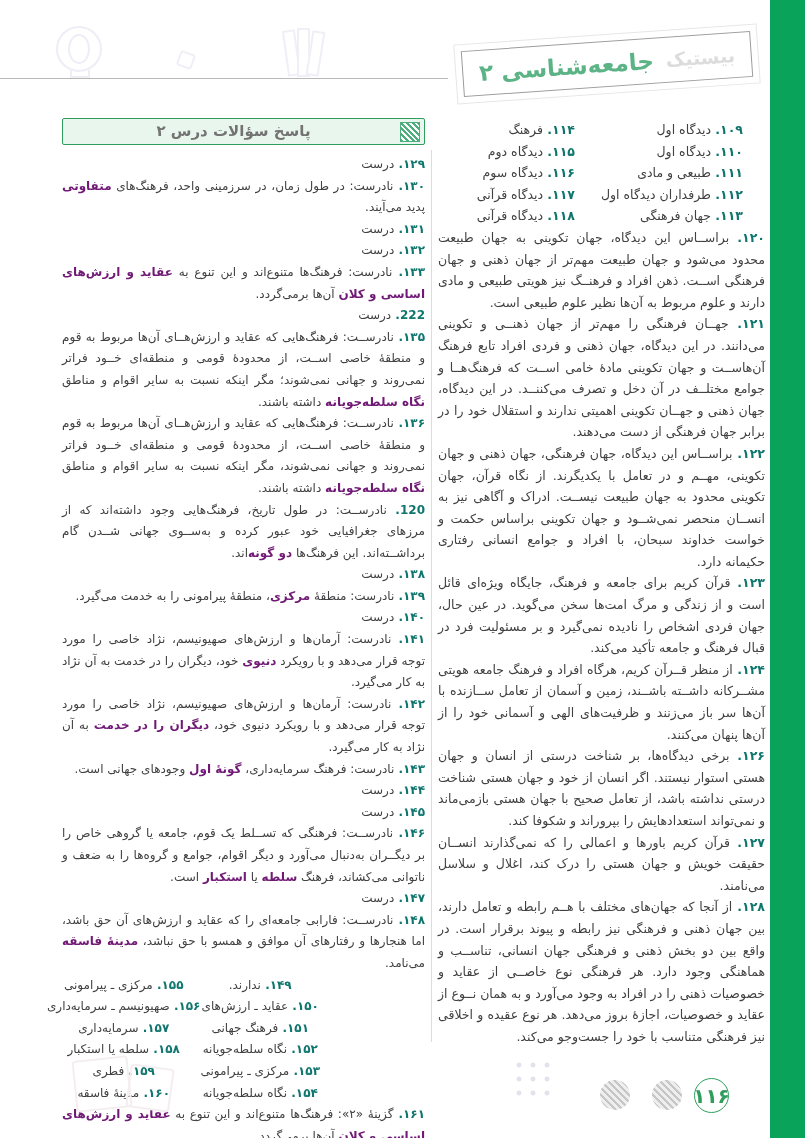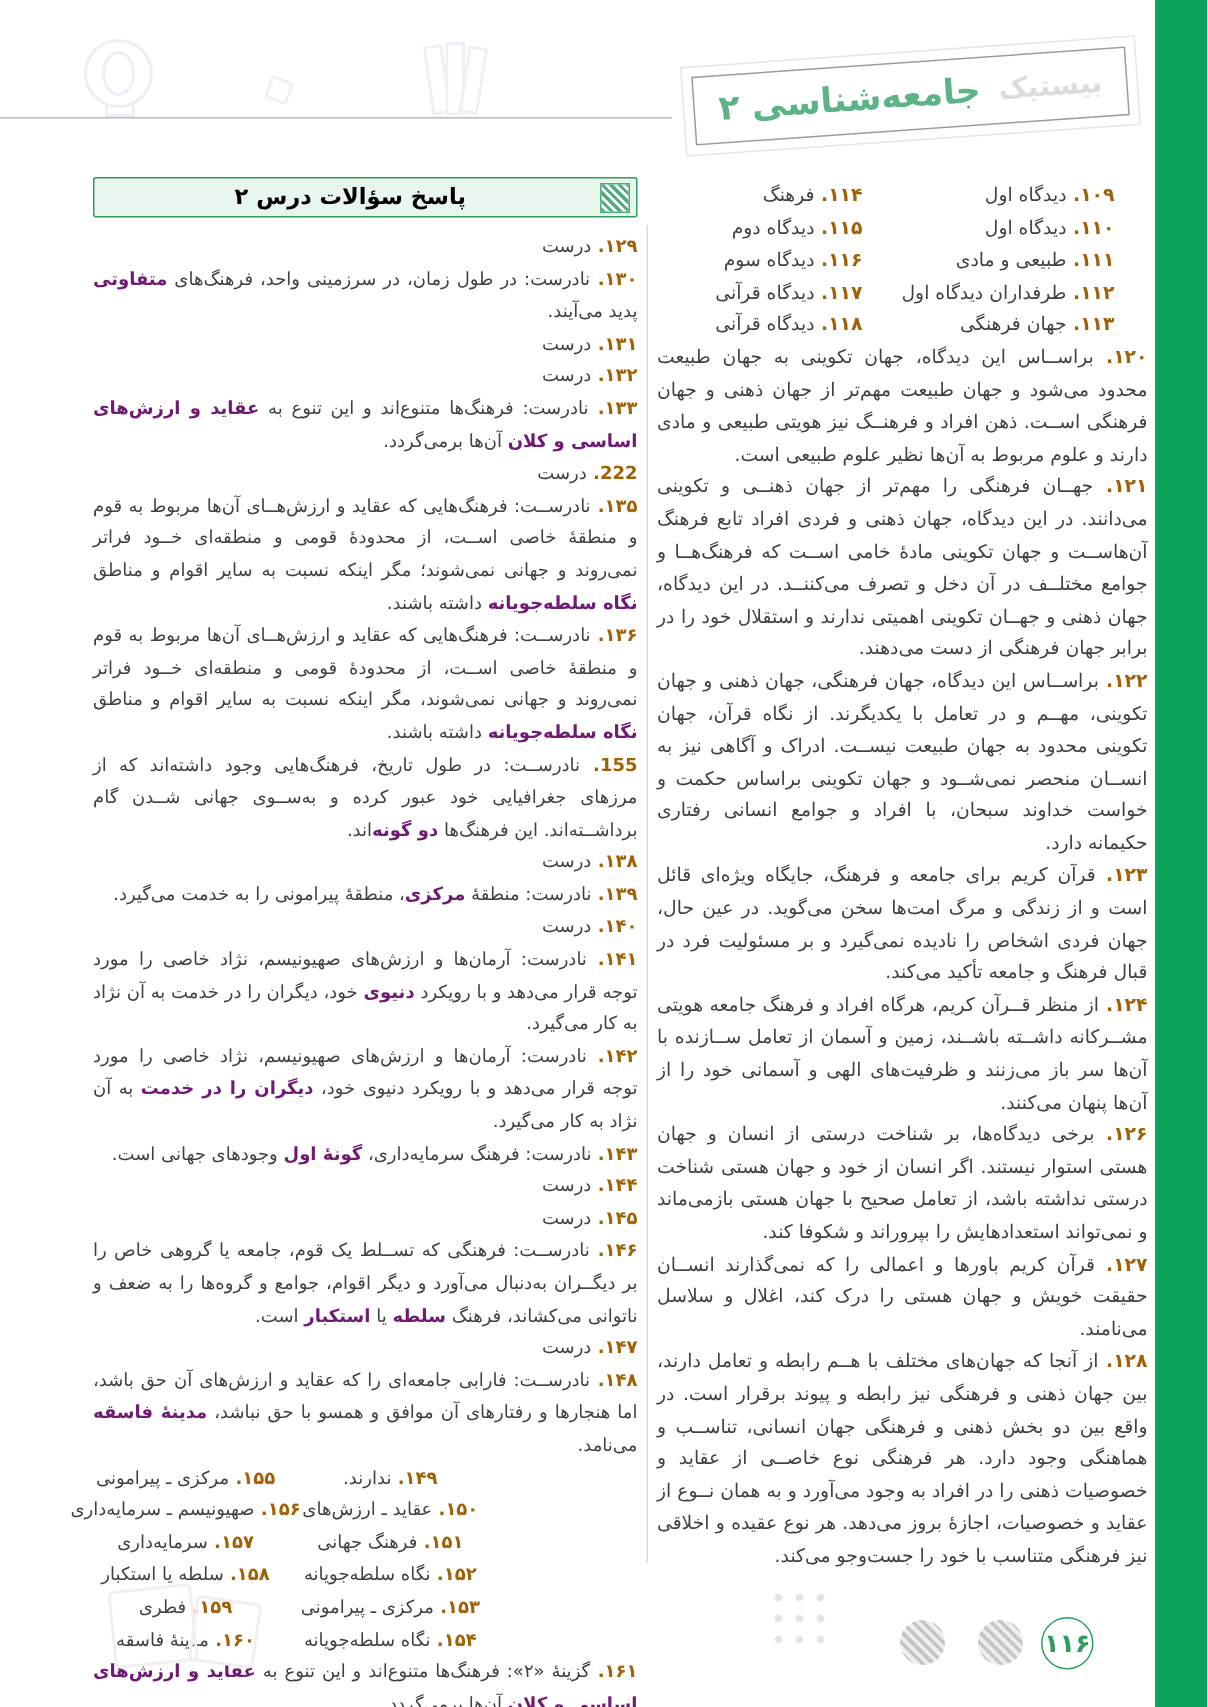--- a/index.html
+++ b/index.html
@@ -38,34 +38,34 @@
 
   
   .right-col{position:absolute;top:119px;right:40px;width:327px;font-size:12.5px;line-height:21.6px;color:#414042;}
   .fill-grid{display:grid;grid-template-columns:168px 1fr;padding-left:0;padding-right:22px;}
   .fill-col .answer-line{white-space:nowrap;text-align:right;}
 
   
   .left-col{position:absolute;top:118px;left:62px;width:363px;font-size:12px;line-height:21.6px;color:#414042;}
   .section-header{height:25px;border:1.5px solid #2f9e5c;background:#e9f6ee;border-radius:2px;display:flex;align-items:center;padding:0 4px;margin-bottom:9px;}
   .hatch-square{width:18px;height:18px;background:repeating-linear-gradient(45deg,#4fae7d 0 2px,#ffffff 2px 4px);border:1px solid #4fae7d;}
-  .header-title{flex:1;text-align:center;color:#000000;font-weight:bold;font-size:15px;}
+  .header-title{flex:1;text-align:center;color:#737373;font-weight:bold;font-size:15px;}
 
   .answer-line{text-align:justify;}
   .para{text-align:justify;margin:0;}
-  .num{color:#a16207;font-weight:bold;}
+  .num{color:#0f766e;font-weight:bold;}
   b{color:#701a75;}
 
   .pair-grid-left{display:grid;grid-template-columns:1fr 1fr;padding:0 105px 0 10px;}
   .pair-grid-left .answer-line{white-space:nowrap;text-align:center;}
 
   
   .hatch-circle{position:absolute;top:1080px;width:30px;height:30px;border-radius:50%;background:repeating-linear-gradient(45deg,#c6c6c6 0 2.5px,#eeeeee 2.5px 5px);}
   .hc1{left:600px;} .hc2{left:652px;}
-  .page-badge{position:absolute;top:1078px;left:694px;width:33px;height:33px;border:1.6px solid #2f9e5c;border-radius:50%;display:flex;align-items:center;justify-content:center;color:#2f9e5c;font-weight:bold;font-size:17px;}
+  .page-badge{position:absolute;top:1078px;left:694px;width:33px;height:33px;border:1.6px solid #2f9e5c;border-radius:50%;display:flex;align-items:center;justify-content:center;color:#2f9e5c;font-weight:bold;font-size:20px;}
 </style>
 </head>
 <body>
 
 <div class="page">
 
   <div class="green-bar"></div>
   <div class="top-rule"></div>
 
   <div class="decor decor-globe"></div>
@@ -122,21 +122,21 @@
     </div>
     <div id="leftAnswers">
         <div class="answer-line"><span class="num">۱۲۹. </span><span>درست</span></div>
         <div class="answer-line"><span class="num">۱۳۰. </span><span>نادرست: در طول زمان، در سرزمینی واحد، فرهنگ‌های </span><b>متفاوتی</b><span> پدید می‌آیند.</span></div>
         <div class="answer-line"><span class="num">۱۳۱. </span><span>درست</span></div>
         <div class="answer-line"><span class="num">۱۳۲. </span><span>درست</span></div>
         <div class="answer-line"><span class="num">۱۳۳. </span><span>نادرست: فرهنگ‌ها متنوع‌اند و این تنوع به </span><b>عقاید و ارزش‌های اساسی و کلان</b><span> آن‌ها برمی‌گردد.</span></div>
         <div class="answer-line"><span class="num">222. </span><span>درست</span></div>
         <div class="answer-line"><span class="num">۱۳۵. </span><span>نادرســت: فرهنگ‌هایی که عقاید و ارزش‌هــای آن‌ها مربوط به قوم و منطقهٔ خاصی اســت، از محدودهٔ قومی و منطقه‌ای خــود فراتر نمی‌روند و جهانی نمی‌شوند؛ مگر اینکه نسبت به سایر اقوام و مناطق </span><b>نگاه سلطه‌جویانه</b><span> داشته باشند.</span></div>
         <div class="answer-line"><span class="num">۱۳۶. </span><span>نادرســت: فرهنگ‌هایی که عقاید و ارزش‌هــای آن‌ها مربوط به قوم و منطقهٔ خاصی اســت، از محدودهٔ قومی و منطقه‌ای خــود فراتر نمی‌روند و جهانی نمی‌شوند، مگر اینکه نسبت به سایر اقوام و مناطق </span><b>نگاه سلطه‌جویانه</b><span> داشته باشند.</span></div>
-        <div class="answer-line"><span class="num">155. </span><span>نادرســت: در طول تاریخ، فرهنگ‌هایی وجود داشته‌اند که از مرزهای جغرافیایی خود عبور کرده و به‌ســوی جهانی شــدن گام برداشــته‌اند. این فرهنگ‌ها </span><b>دو گونه</b><span>‌اند.</span></div>
+        <div class="answer-line"><span class="num">120. </span><span>نادرســت: در طول تاریخ، فرهنگ‌هایی وجود داشته‌اند که از مرزهای جغرافیایی خود عبور کرده و به‌ســوی جهانی شــدن گام برداشــته‌اند. این فرهنگ‌ها </span><b>دو گونه</b><span>‌اند.</span></div>
         <div class="answer-line"><span class="num">۱۳۸. </span><span>درست</span></div>
         <div class="answer-line"><span class="num">۱۳۹. </span><span>نادرست: منطقهٔ </span><b>مرکزی</b><span>، منطقهٔ پیرامونی را به خدمت می‌گیرد.</span></div>
         <div class="answer-line"><span class="num">۱۴۰. </span><span>درست</span></div>
         <div class="answer-line"><span class="num">۱۴۱. </span><span>نادرست: آرمان‌ها و ارزش‌های صهیونیسم، نژاد خاصی را مورد توجه قرار می‌دهد و با رویکرد </span><b>دنیوی</b><span> خود، دیگران را در خدمت به آن نژاد به کار می‌گیرد.</span></div>
         <div class="answer-line"><span class="num">۱۴۲. </span><span>نادرست: آرمان‌ها و ارزش‌های صهیونیسم، نژاد خاصی را مورد توجه قرار می‌دهد و با رویکرد دنیوی خود، </span><b>دیگران را در خدمت</b><span> به آن نژاد به کار می‌گیرد.</span></div>
         <div class="answer-line"><span class="num">۱۴۳. </span><span>نادرست: فرهنگ سرمایه‌داری، </span><b>گونهٔ اول</b><span> وجود‌های جهانی است.</span></div>
         <div class="answer-line"><span class="num">۱۴۴. </span><span>درست</span></div>
         <div class="answer-line"><span class="num">۱۴۵. </span><span>درست</span></div>
         <div class="answer-line"><span class="num">۱۴۶. </span><span>نادرســت: فرهنگی که تســلط یک قوم، جامعه یا گروهی خاص را بر دیگــران به‌دنبال می‌آورد و دیگر اقوام، جوامع و گروه‌ها را به ضعف و ناتوانی می‌کشاند، فرهنگ </span><b>سلطه</b><span> یا </span><b>استکبار</b><span> است.</span></div>
         <div class="answer-line"><span class="num">۱۴۷. </span><span>درست</span></div>

